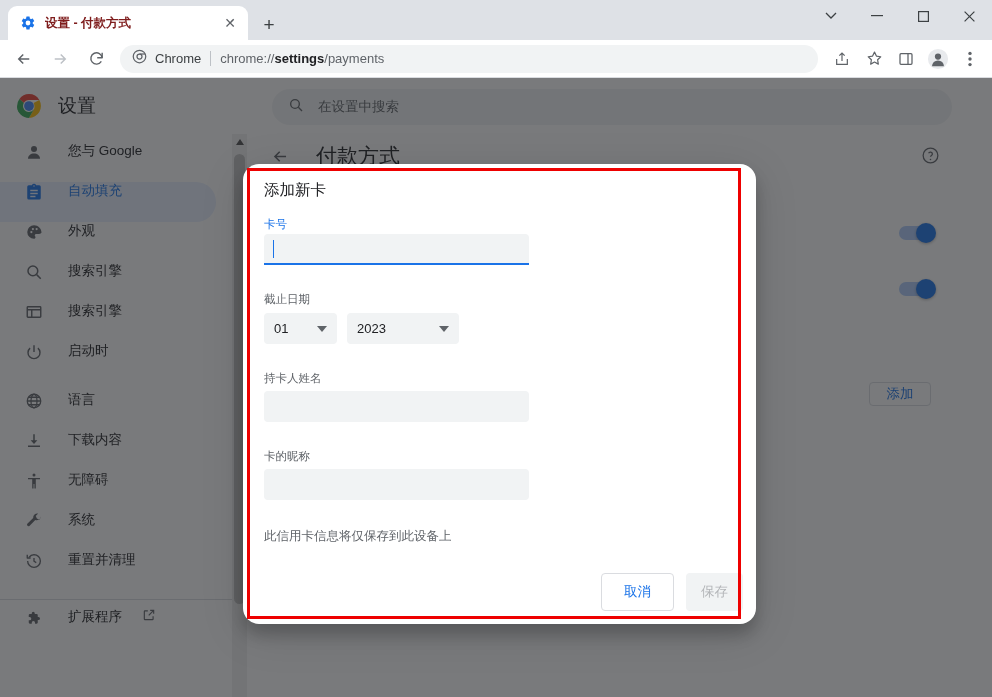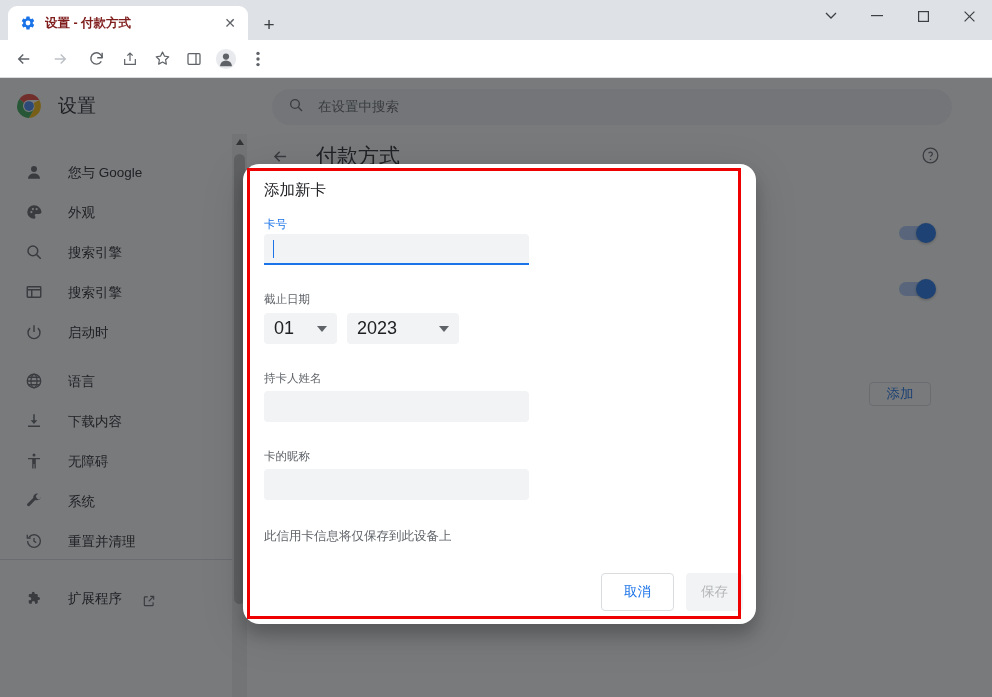--- a/index.html
+++ b/index.html
@@ -100,21 +100,21 @@
     padding: 0 16px;
   }
   .search-ph { font-size: 13.5px; color: #5f6368; margin-left: 14px; }
 
   
   .sidebar {
     position: absolute; top: 56px; left: 0; width: 232px; height: 563px;
     background: #fff; padding-top: 8px;
   }
   .nav-item {
-    height: 40px; display: flex; align-items: flex-end;
+    height: 40px; display: flex; align-items: flex-start;
     padding-left: 24px; border-radius: 0 20px 20px 0; margin-right: 16px;
     color: #202124; font-size: 13.5px;
   }
   .nav-item .ic {
     width: 20px; height: 20px; flex: 0 0 20px;
     display: flex; align-items: center; justify-content: center; color: #5f6368;
   }
   .nav-item .lbl { margin-left: 24px; white-space: nowrap; }
   .nav-item.selected { background: #e8f0fe; color: #1a73e8; }
   .nav-item.selected .ic { color: #1a73e8; }
@@ -195,21 +195,21 @@
     background: #f1f3f4; border-radius: 4px 4px 0 0;
   }
   .field-input.focused { border-bottom: 2px solid #1a73e8; }
   .caret {
     position: absolute; left: 9px; top: 6px; width: 1px; height: 18px;
     background: #1a73e8;
   }
   .select {
     position: absolute; height: 31px; background: #f1f3f4; border-radius: 4px;
     display: flex; align-items: center; padding: 0 10px;
-    font-size: 18px; color: #202124;
+    font-size: 13px; color: #202124;
   }
   .select .arrow {
     margin-left: auto; width: 0; height: 0;
     border-left: 5px solid transparent; border-right: 5px solid transparent;
     border-top: 6px solid #5f6368;
   }
   .dlg-note {
     position: absolute; left: 21px; top: 364px;
     font-size: 12.5px; color: #5f6368;
   }
@@ -276,20 +276,32 @@
     <div class="navbtn disabled">
       <svg width="18" height="18" viewBox="0 0 24 24" fill="none" stroke="currentColor" stroke-width="2">
           <path d="M5 12h14M13 6l6 6-6 6"></path>
         </svg>
     </div>
     <div class="navbtn">
       <svg width="17" height="17" viewBox="0 0 24 24" fill="none" stroke="currentColor" stroke-width="2">
           <path d="M20 11a8 8 0 10-1.2 5.2"></path>
           <path d="M20 4v7h-7" stroke-linejoin="round"></path>
         </svg>
+    </div>
+    <div class="omnibox">
+      <span>
+        <svg width="15" height="15" viewBox="0 0 24 24">
+            <circle cx="12" cy="12" r="10" fill="none" stroke="#5f6368" stroke-width="2"></circle>
+            <circle cx="12" cy="12" r="4" fill="none" stroke="#5f6368" stroke-width="2"></circle>
+            <path d="M12 8h9" stroke="#5f6368" stroke-width="2"></path>
+          </svg>
+      </span>
+      <span class="omni-chrome-label">Chrome</span>
+      <span class="omni-sep"></span>
+      <span class="omni-url"><span>chrome://</span><b>settings</b><span>/payments</span></span>
     </div>
     <div class="tbicon">
       <svg width="16" height="16" viewBox="0 0 24 24" fill="none" stroke="currentColor" stroke-width="1.8">
           <path d="M4 12v8h16v-8"></path>
           <path d="M12 3v12M8 7l4-4 4 4"></path>
         </svg>
     </div>
     <div class="tbicon">
       <svg width="17" height="17" viewBox="0 0 24 24" fill="none" stroke="currentColor" stroke-width="1.7">
           <path d="M12 3l2.7 5.6 6.1.9-4.4 4.3 1 6.1-5.4-2.9-5.4 2.9 1-6.1L3.2 9.5l6.1-.9z" stroke-linejoin="round"></path>
@@ -346,20 +358,28 @@
     <div class="sidebar">
       <div class="nav-item">
         <span class="ic">
           <svg width="18" height="18" viewBox="0 0 24 24" fill="currentColor">
               <circle cx="12" cy="8" r="4"></circle>
               <path d="M4 21c0-4.4 3.6-7 8-7s8 2.6 8 7z"></path>
             </svg>
         </span>
         <span class="lbl">您与 Google</span>
       </div>
+      <div class="nav-item selected">
+        <span class="ic">
+          <svg width="18" height="18" viewBox="0 0 24 24" fill="currentColor">
+              <path d="M19 3h-4.2a3 3 0 00-5.6 0H5a2 2 0 00-2 2v15a2 2 0 002 2h14a2 2 0 002-2V5a2 2 0 00-2-2zm-7 0a1 1 0 110 2 1 1 0 010-2zM7 9h10v2H7zm0 4h10v2H7zm0 4h7v2H7z"></path>
+            </svg>
+        </span>
+        <span class="lbl">自动填充</span>
+      </div>
       <div class="nav-item">
         <span class="ic">
           <svg width="18" height="18" viewBox="0 0 24 24" fill="currentColor">
               <path d="M12 3a9 9 0 000 18c1.1 0 2-.9 2-2 0-.5-.2-1-.5-1.3-.3-.4-.5-.8-.5-1.2 0-1.1.9-2 2-2h1.8A5.2 5.2 0 0022 13c0-5.5-4.5-10-10-10zm-5 9a1.5 1.5 0 113 0 1.5 1.5 0 01-3 0zm2-4a1.5 1.5 0 113 0 1.5 1.5 0 01-3 0zm5 0a1.5 1.5 0 113 0 1.5 1.5 0 01-3 0z"></path>
             </svg>
         </span>
         <span class="lbl">外观</span>
       </div>
       <div class="nav-item">
         <span class="ic">

